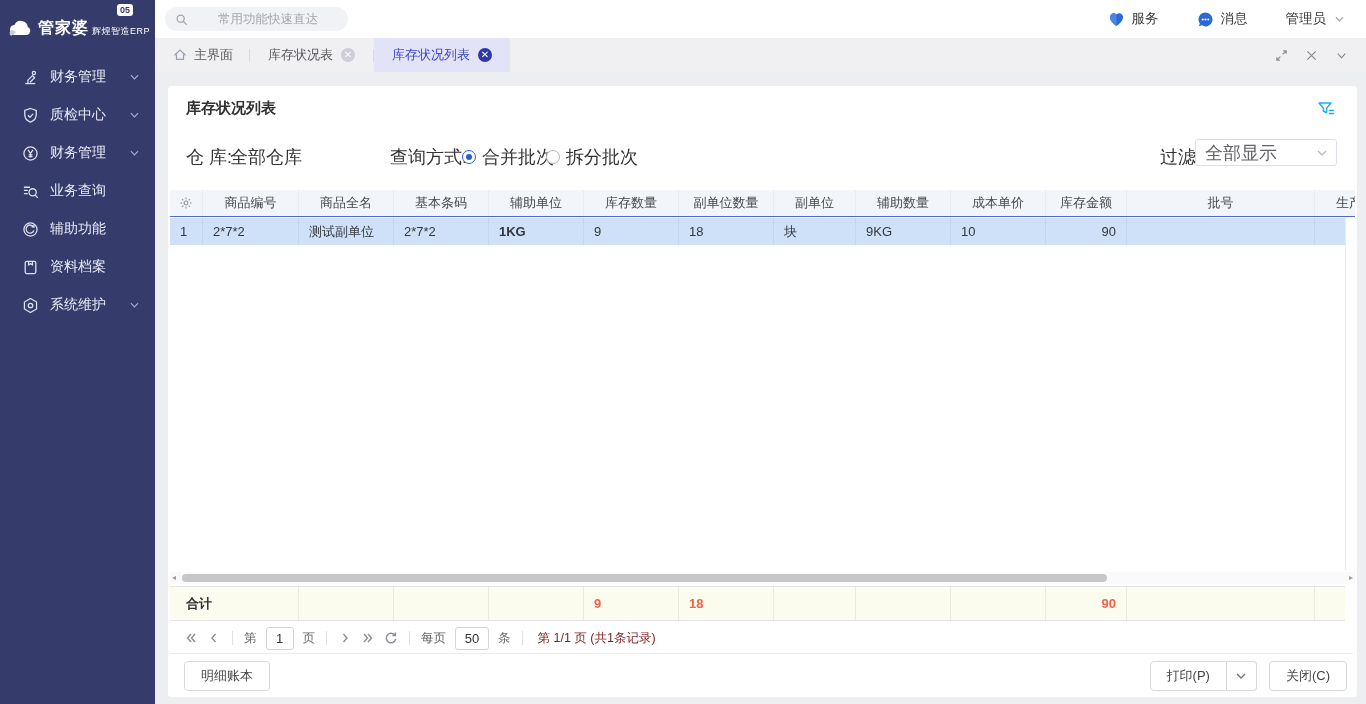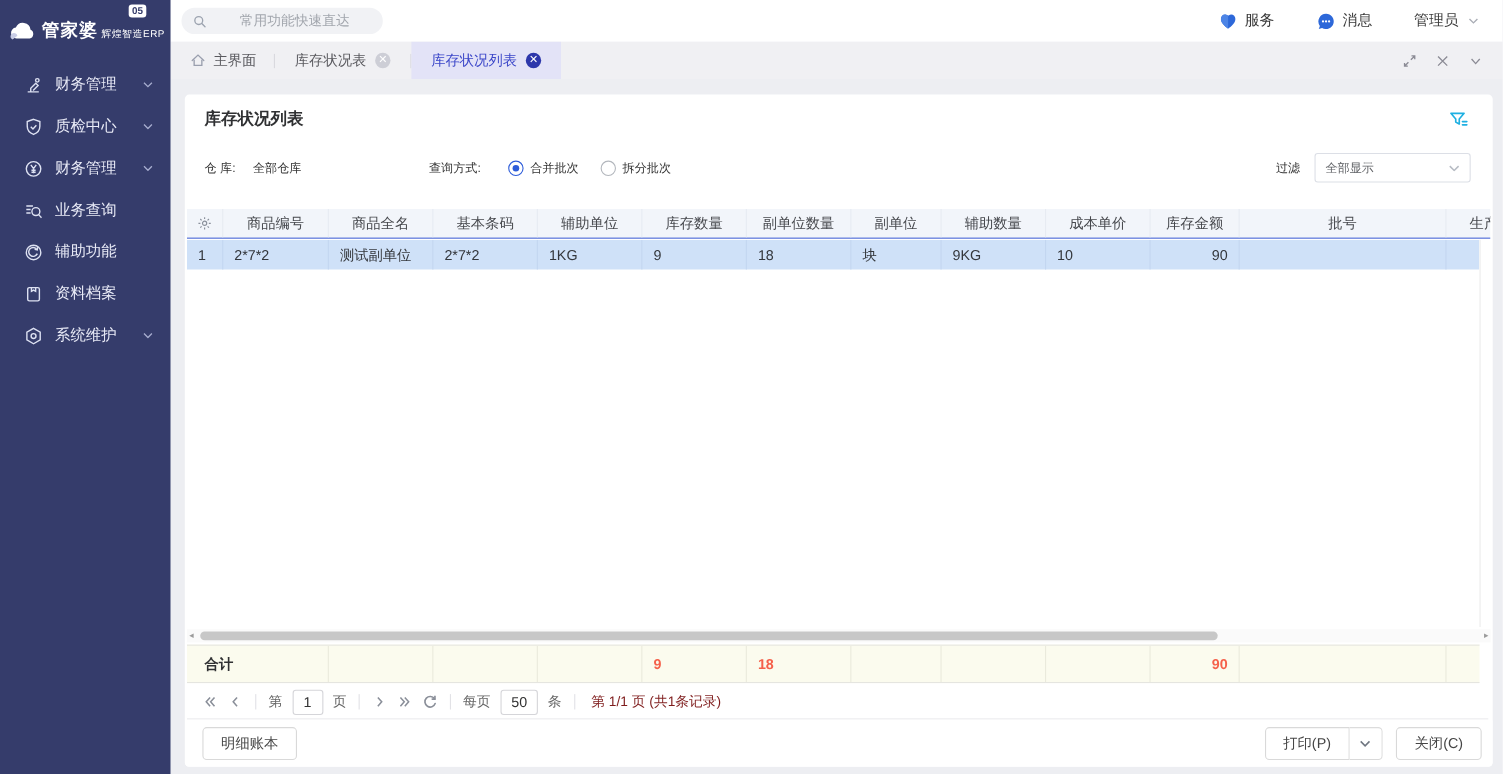--- a/index.html
+++ b/index.html
@@ -46,21 +46,21 @@
   .tab-window-controls { position:absolute; right:18px; display:flex; align-items:center; gap:17px; color:#8b8b95; }
   .tab-window-controls svg { width:13px; height:13px; display:block; cursor:pointer; }
 
   
   .content { position:absolute; left:155px; top:72px; width:1211px; height:632px; background:#edeef2; }
   .card { position:absolute; left:13px; top:14px; width:1189px; height:611px; background:#fff; border-radius:4px; overflow:hidden; }
   .page-title { position:absolute; left:18px; top:13px; font-size:15px; font-weight:bold; color:#303133; }
   .funnel { position:absolute; right:22px; top:14px; width:18px; height:18px; cursor:pointer; }
   .funnel svg { width:18px; height:18px; display:block; }
 
-  .filter-row { position:absolute; left:0; top:52px; width:100%; height:30px; font-size:11px; color:#333; }
+  .filter-row { position:absolute; left:0; top:52px; width:100%; height:30px; font-size:18px; color:#333; }
   .wh-label { position:absolute; left:18px; top:7px; }
   .wh-value { position:absolute; left:62px; top:7px; }
   .qm-label { position:absolute; left:222px; top:7px; }
   .radio1 { position:absolute; left:294px; top:7px; }
   .radio2 { position:absolute; left:378px; top:7px; }
   .radio { display:flex; align-items:center; gap:6px; cursor:pointer; }
   .rdo { width:14px; height:14px; border-radius:50%; border:1px solid #2d5cd9; position:relative; background:#fff; flex:none; }
   .rdo::after { content:""; position:absolute; left:3px; top:3px; width:6px; height:6px; border-radius:50%; background:#2d5cd9; }
   .rdo.off { border-color:#b3b7bd; }
   .rdo.off::after { display:none; }
@@ -348,21 +348,21 @@
             <div class="g-hcell" style="width: 81px;">库存金额</div>
             <div class="g-hcell" style="width: 188px;">批号</div>
             <div class="g-hcell" style="width: 95px;">生产日期</div>
           </div>
         <div class="g-body" id="grid-body">
             <div class="g-row selected">
               <div class="g-cell" style="width: 33px;">1</div>
               <div class="g-cell" style="width: 96px;">2*7*2</div>
               <div class="g-cell" style="width: 95px;">测试副单位</div>
               <div class="g-cell" style="width: 95px;">2*7*2</div>
-              <div class="g-cell" style="width: 95px;">1KG</div>
+              <div class="g-cell" style="width: 95px; font-weight: bold;">1KG</div>
               <div class="g-cell" style="width: 95px;">9</div>
               <div class="g-cell" style="width: 95px;">18</div>
               <div class="g-cell" style="width: 82px;">块</div>
               <div class="g-cell" style="width: 95px;">9KG</div>
               <div class="g-cell" style="width: 95px;">10</div>
               <div class="g-cell right" style="width: 81px;">90</div>
               <div class="g-cell" style="width: 188px;"></div>
               <div class="g-cell" style="width: 95px;"></div>
             </div>
           </div>

